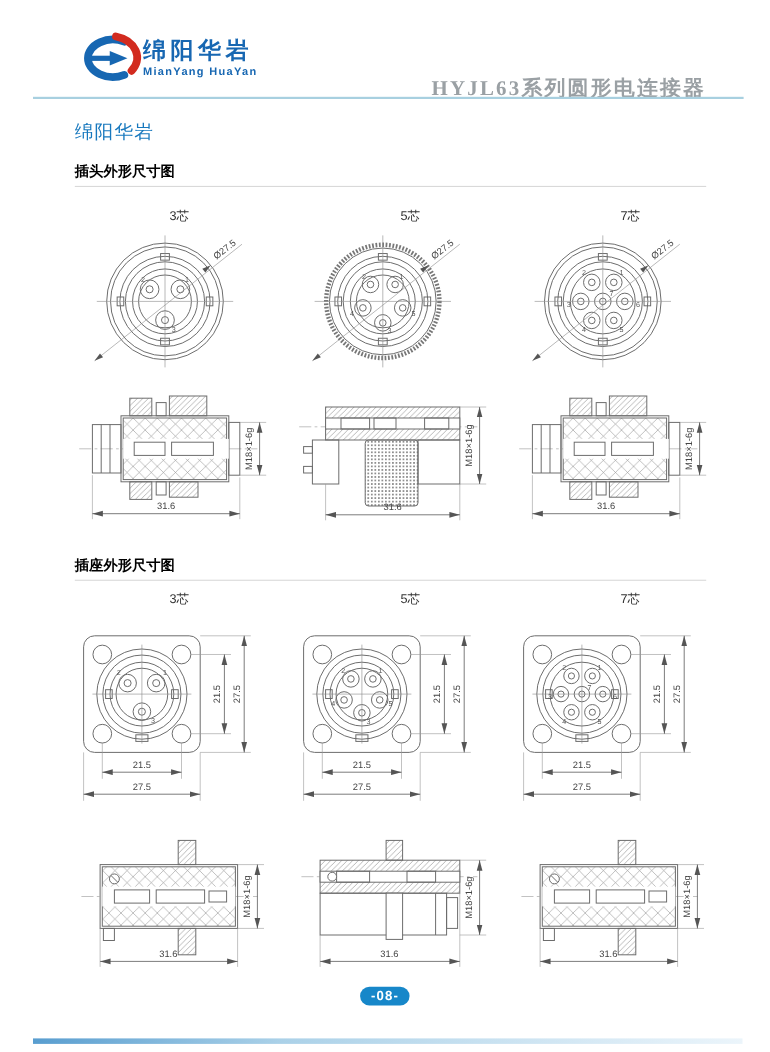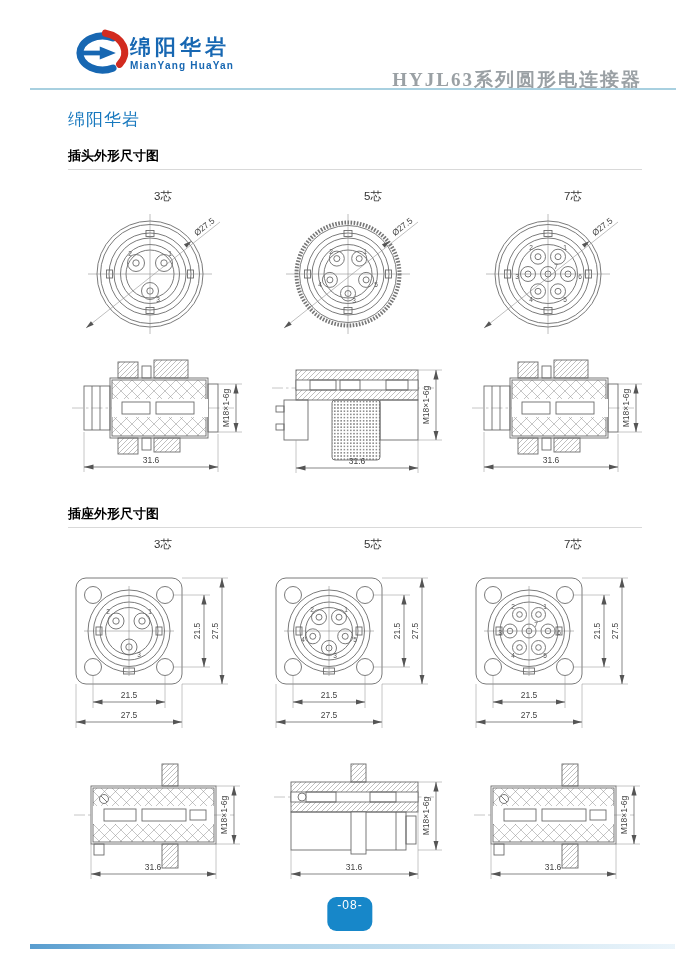--- a/index.html
+++ b/index.html
@@ -21,21 +21,21 @@
   .hdr-rule { left:30px; right:24px; top:88px; height:2px; background:var(--rule_blue,#a8d0e0); }
 
   .section-title { left:68px; top:108px; font-size:17px; color:var(--accent,#1778be); letter-spacing:1px; font-weight:400; }
   .sub-heading { left:68px; font-size:13px; color:#000000; }
   .sub-rule { left:68px; right:58px; height:1px; background:var(--rule_gray,#d9d9d9); }
   .col-label { width:70px; text-align:right; font-size:11.5px; color:#333; }
 
   .badge {
     left:50%; top:897px; transform:translateX(-50%);
     background:var(--badge_bg,#1787c9); color:#fff; font-size:12px;
-    padding:1px 10px 19px; border-radius:9px; letter-spacing:1px;
+    padding:1px 10px 2px; border-radius:9px; letter-spacing:1px;font-weight:bold;
   }
   .footer-bar { left:30px; right:25px; top:944px; height:5px;
     background:linear-gradient(90deg, #3b8cc7 0%, #9cc9e4 35%, #e8f3fa 100%); opacity:.85; }
 
   
   svg { overflow:visible; }
   .ln  { stroke:#6b6b6b; stroke-width:0.9; fill:none; }
   .thin{ stroke:#8a8a8a; stroke-width:0.55; fill:none; }
   .ext { stroke:#999; stroke-width:0.55; fill:none; }
   .cl  { stroke:#999; stroke-width:0.55; fill:none; stroke-dasharray:11 3 2.5 3; }

